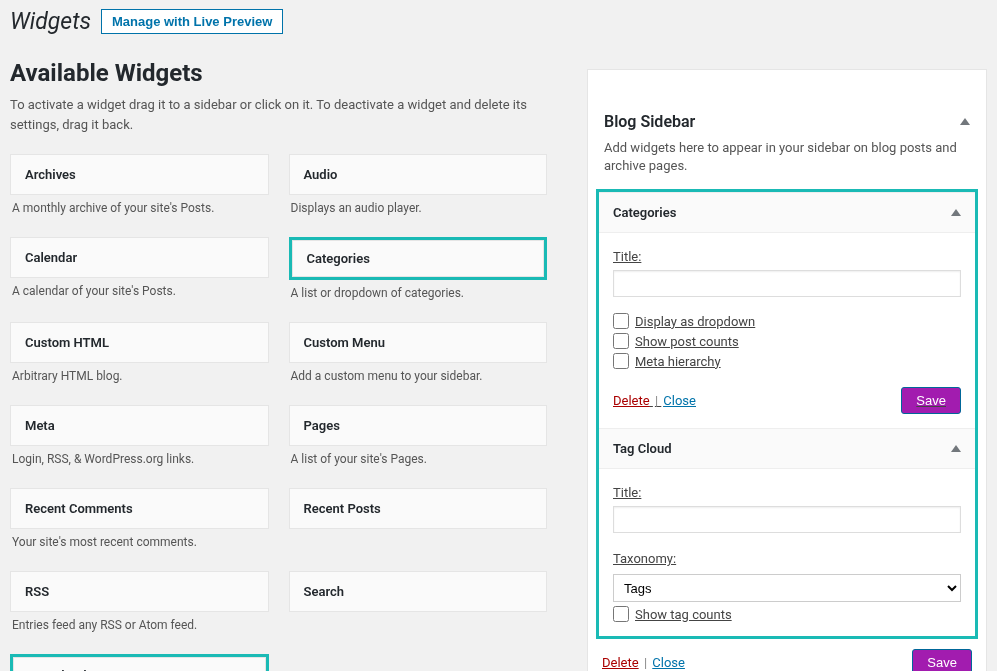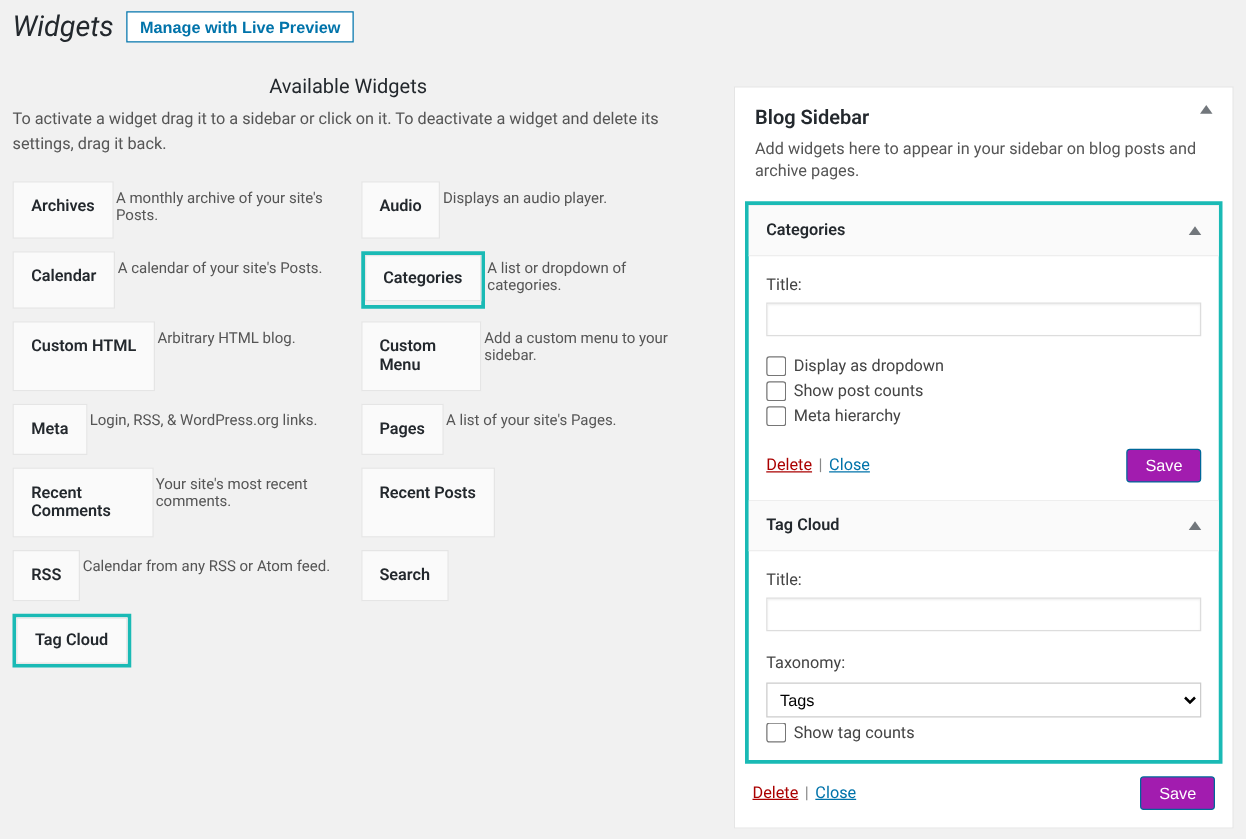--- a/index.html
+++ b/index.html
@@ -6,42 +6,42 @@
     body { font-family: -apple-system, BlinkMacSystemFont, "Segoe UI", Roboto, sans-serif; background: #f1f1f1; color: #444; font-size: 13px; padding: 0 10px; }
     
     .header-row { display: flex; align-items: center; gap: 10px; padding: 8px 0 4px 0; }
     .page-title { font-size: 23px; font-weight: 400; color: #23282d; font-style: italic; }
     .live-preview-btn { border: 1px solid #0073aa; background: #fff; color: #0073aa; font-size: 13px; font-weight: 600; padding: 4px 10px; cursor: pointer; }
 
     .columns { display: flex; gap: 40px; align-items: flex-start; }
     .left-col { flex: 1; max-width: 545px; }
     .right-col { flex: 1; max-width: 400px; margin-top: 30px; }
 
-    .section-title { font-size: 16px; font-weight: 400; color: #23282d; margin: 20px 0 8px 0; text-align: center; }
+    .section-title { font-size: 24px; font-weight: 700; color: #23282d; margin: 20px 0 8px 0; }
     .section-desc { font-size: 13px; color: #555; margin-bottom: 20px; line-height: 1.5; }
 
     .widget-grid { display: grid; grid-template-columns: 1fr 1fr; gap: 10px 20px; }
     .widget-name { background: #fafafa; border: 1px solid #e5e5e5; padding: 12px 14px; font-weight: 600; font-size: 13px; color: #23282d; cursor: pointer; }
     .widget-desc { font-size: 12px; color: #555; padding: 6px 2px 12px 2px; }
-    .widget-cell { display: flex; flex-direction: row; }
+    .widget-cell { display: flex; flex-direction: column; }
 
     .highlight-box { border: 3px solid #1abab5; display: inline-block; }
     .highlight-box .widget-name { padding: 10px 14px; border: 1px solid #e5e5e5; }
 
     .sidebar-area { background: #fff; border: 1px solid #e5e5e5; }
-    .sidebar-header { padding: 14px 16px 6px 16px; display: flex; justify-content: space-between; align-items: flex-start; }
+    .sidebar-header { padding: 14px 16px 6px 16px; display: flex; justify-content: space-between; align-items: center; margin-top: 28px; }
     .sidebar-title { font-size: 16px; font-weight: 600; color: #23282d; }
     .sidebar-desc { font-size: 13px; color: #555; padding: 2px 16px 14px 16px; line-height: 1.4; }
 
     .highlight-region { border: 3px solid #1abab5; margin: 0 8px 0 8px; }
     
     .widget-panel { border-top: 1px solid #eee; }
     .widget-panel-header { background: #fafafa; display: flex; justify-content: space-between; align-items: center; padding: 12px 14px; border-bottom: 1px solid #eee; cursor: pointer; }
     .widget-panel-title { font-weight: 600; font-size: 13px; color: #23282d; }
-    .widget-panel-body { padding: 16px 14px 14px 14px; }
+    .widget-panel-body { padding: 16px 14px 14px 14px; text-decoration: underline; }
 
     .form-label { font-size: 13px; color: #444; margin-bottom: 6px; display: block; }
     .text-input { width: 100%; border: 1px solid #ddd; font-size: 13px; padding: 5px 6px; background: #fff; box-shadow: inset 0 1px 2px rgba(0,0,0,.07); }
     
     .checkbox-row { display: flex; align-items: center; gap: 6px; margin: 4px 0; font-size: 13px; color: #444; }
     .checkbox-row input[type="checkbox"] { width: 16px; height: 16px; border: 1px solid #b4b9be; }
     
     .checkbox-group { margin-top: 16px; }
     
     .actions-row { display: flex; justify-content: space-between; align-items: center; margin-top: 18px; }
@@ -108,21 +108,21 @@
         </div>
         <div class="widget-cell">
           <div class="widget-name">Recent Comments</div>
           <div class="widget-desc">Your site's most recent comments.</div>
         </div>
         <div class="widget-cell">
           <div class="widget-name">Recent Posts</div>
         </div>
         <div class="widget-cell">
           <div class="widget-name">RSS</div>
-          <div class="widget-desc">Calendar from any RSS or Atom feed.</div>
+          <div class="widget-desc">Entries feed any RSS or Atom feed.</div>
         </div>
         <div class="widget-cell">
           <div class="widget-name">Search</div>
         </div>
         <div class="widget-cell">
           <div class="highlight-box">
             <div class="widget-name">Tag Cloud</div>
           </div>
         </div>
       </div>

